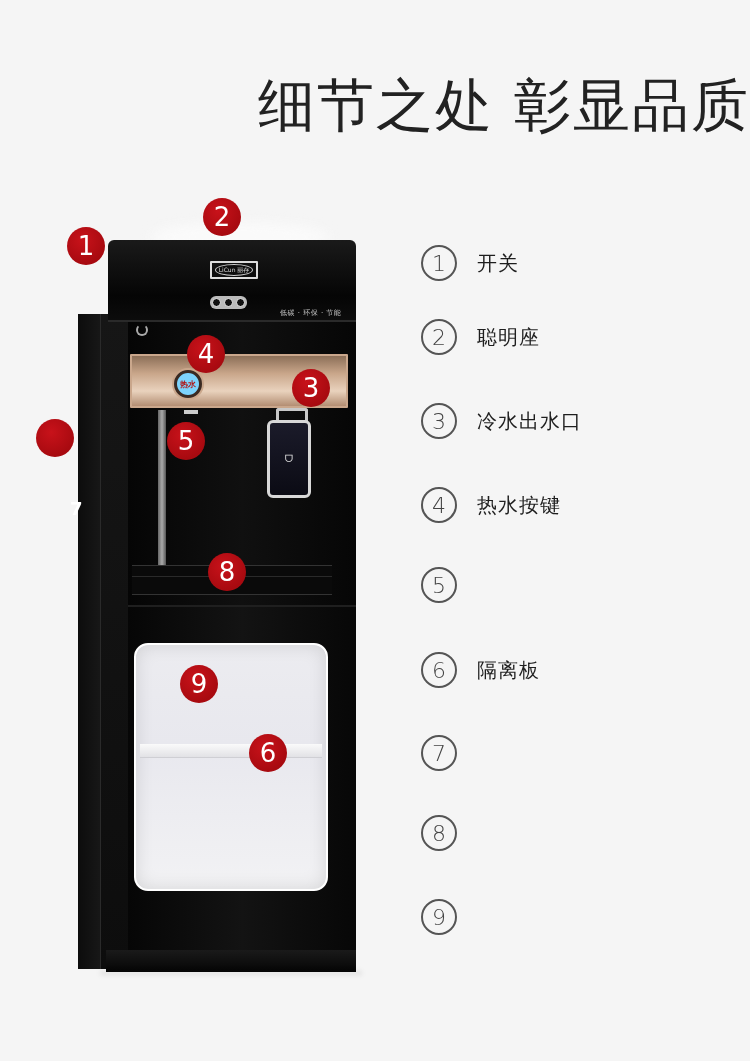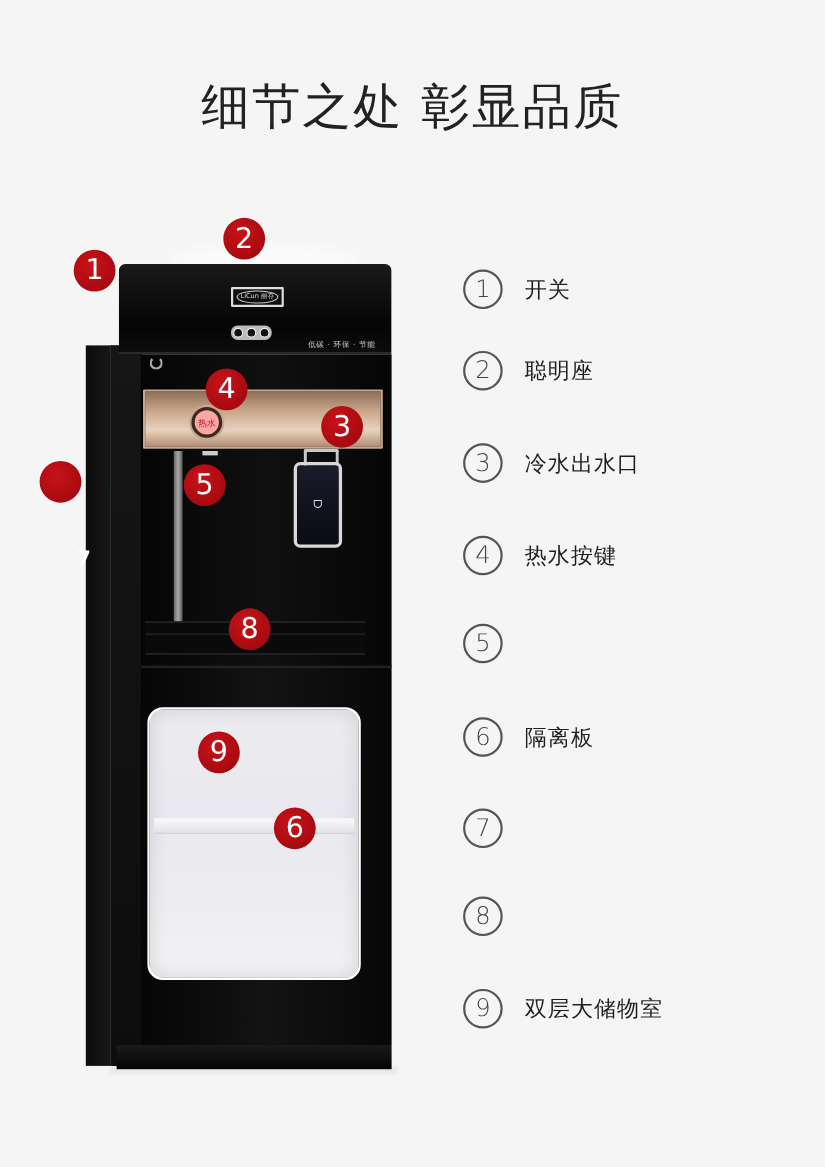--- a/index.html
+++ b/index.html
@@ -1,21 +1,21 @@
 <!DOCTYPE html>
 <html><head>
 <meta charset="utf-8">
 <style>
   * { box-sizing: border-box; margin: 0; padding: 0; }
   html, body { width: 750px; height: 1061px; background: #f5f5f5; overflow: hidden; }
   body { position: relative; font-family: "DejaVu Sans", "Liberation Sans", sans-serif; color: #222; }
 
   .title {
-    position: absolute; left: 0; top: 68px; width: 750px; text-align: center;
-    font-size: 44px; font-weight: 300; letter-spacing: 2px; color: #222;
+    position: absolute; left: 0; top: 68px; width: 750px; text-align: right;
+    font-size: 57px; font-weight: 300; letter-spacing: 2px; color: #222;
   }
 
   
   .machine { position: absolute; left: 0; top: 0; width: 400px; height: 1061px; }
   .glow { position: absolute; left: 150px; top: 222px; width: 180px; height: 30px; background: #fafafa; border-radius: 50%; filter: blur(6px); }
 
   .side-panel {
     position: absolute; left: 78px; top: 314px; width: 50px; height: 655px;
     background: linear-gradient(90deg, #0c0c0c, #1b1b1b 60%, #111);
     border-right: 1px solid #333;
@@ -47,22 +47,22 @@
     background: linear-gradient(90deg, #050505, #101010 50%, #060606);
   }
   .power-ring { position: absolute; left: 136px; top: 324px; width: 12px; height: 12px; border: 2px solid #aaa; border-radius: 50%; border-top-color: transparent; }
   .copper-panel {
     position: absolute; left: 130px; top: 354px; width: 218px; height: 54px;
     background: linear-gradient(180deg, #8c6f58 0%, #c9a68a 35%, #e9d2bd 70%, #b38e73 100%);
     border: 2px solid #caa78c; border-radius: 1px;
   }
   .hot-button {
     position: absolute; left: 174px; top: 370px; width: 28px; height: 28px; border-radius: 50%;
-    background: #fca5a5; border: 3px solid #3a2a22; box-shadow: 0 0 0 2px #caa78c;
-    display: flex; align-items: center; justify-content: center; color: #b01818; font-size: 8px; font-weight: normal;
+    background: #7dd3fc; border: 3px solid #3a2a22; box-shadow: 0 0 0 2px #caa78c;
+    display: flex; align-items: center; justify-content: center; color: #b01818; font-size: 8px; font-weight: bold;
   }
   .hot-pipe { position: absolute; left: 158px; top: 410px; width: 8px; height: 155px; background: linear-gradient(90deg, #666, #aaa 50%, #555); }
   .hot-nozzle { position: absolute; left: 184px; top: 410px; width: 14px; height: 4px; background: #ccc; }
   .cold-tap-arm { position: absolute; left: 276px; top: 408px; width: 32px; height: 22px; border: 3px solid #c8c8c8; border-bottom: none; border-radius: 3px 3px 0 0; }
   .cold-tap {
     position: absolute; left: 267px; top: 420px; width: 44px; height: 78px;
     background: linear-gradient(180deg, #1b1b2a, #0b0b14); border: 3px solid #d8d8d8; border-radius: 6px;
     display: flex; align-items: center; justify-content: center; color: #ddd; font-size: 10px;
   }
   .drip-tray { position: absolute; left: 132px; top: 565px; width: 200px; height: 30px; border-top: 1px solid #333; border-bottom: 1px solid #333; background: #0a0a0a; }
@@ -176,15 +176,14 @@
     <span class="legend-label">隔离板</span>
   </div>
   <div class="legend-item" style="top:733px;">
     <span class="legend-num">7</span>
   </div>
   <div class="legend-item" style="top:813px;">
     <span class="legend-num">8</span>
   </div>
   <div class="legend-item" style="top:897px;">
     <span class="legend-num">9</span>
-    <span class="legend-label">双层大储物室</span>
   </div>
 </div>
 
 </body></html>

